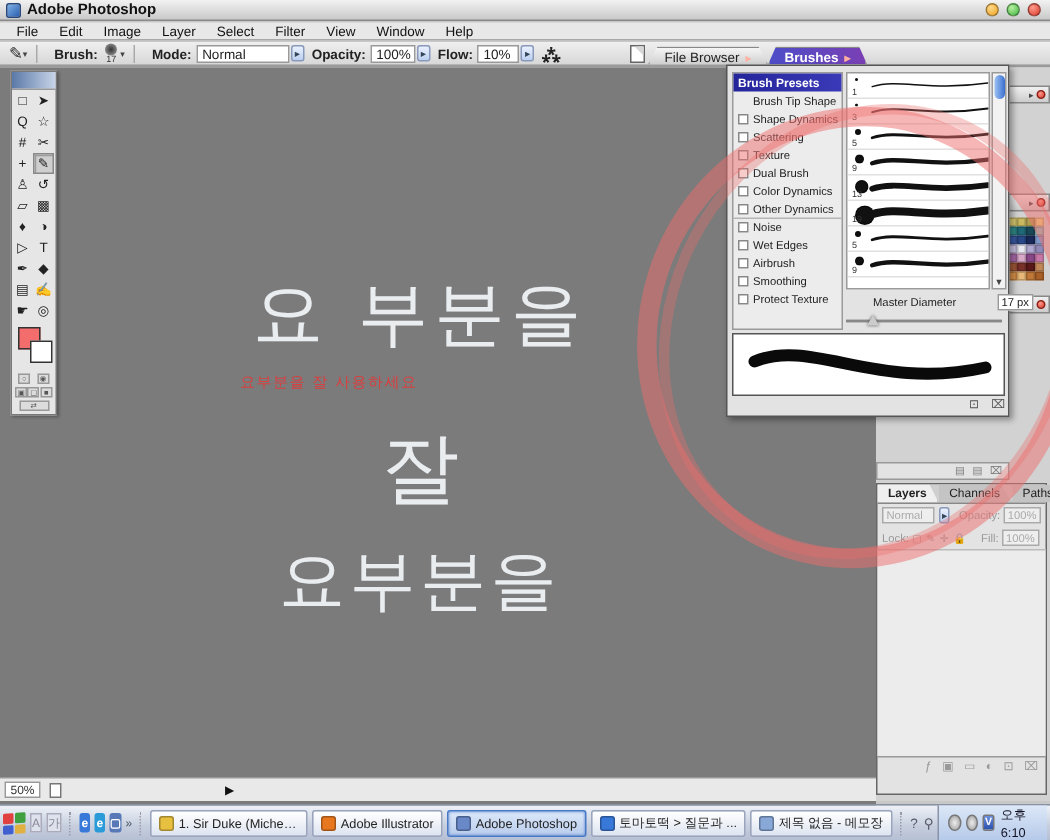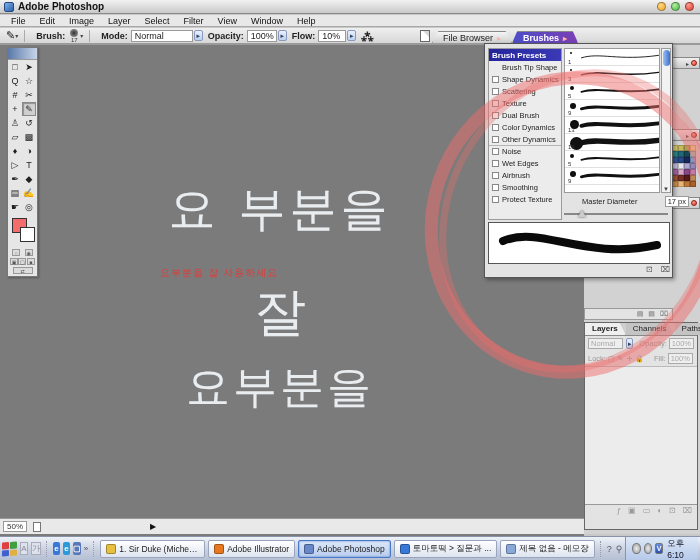--- a/index.html
+++ b/index.html
@@ -50,21 +50,21 @@
     clip-path:polygon(8% 0,92% 0,100% 100%,0 100%); }
   .well-tab.active { background:linear-gradient(90deg,#4d4dc8,#7a3fb4); color:#fff; font-weight:bold; }
   .well-tab .tab-arrow { color:#ffb0a0; font-size:8px; margin-left:4px; }
 
   
   .workspace { position:absolute; left:0; top:45px; width:700px; height:489px; background:#d2d2d2; }
   .canvas { position:absolute; left:0; top:0; width:584px; height:531px; background:#7b7b7b; overflow:hidden; }
   .k1 { position:absolute; left:0; top:133px; width:560px; text-align:center;
     font-family:"DejaVu Serif", serif; font-size:47px; color:#e9edf0; letter-spacing:4px; }
   .k-red { position:absolute; left:160px; top:203px; font-family:"DejaVu Serif", serif;
-    font-size:10px; color:#d84040; letter-spacing:1px;margin-top:18px; }
+    font-size:10px; color:#d84040; letter-spacing:1px; }
   .k2 { position:absolute; left:0; top:233px; width:560px; text-align:center;
     font-family:"DejaVu Serif", serif; font-size:52px; color:#e9edf0; }
   .k3 { position:absolute; left:0; top:313px; width:560px; text-align:center;
     font-family:"DejaVu Serif", serif; font-size:44px; color:#e9edf0; letter-spacing:3px; }
 
   
   .toolbox { position:absolute; left:7px; top:2px; width:31px;
     background:#e6e6e6; border:1px solid #777; box-shadow:1px 1px 2px rgba(0,0,0,.3); }
   .toolbox-banner { height:12px; background:linear-gradient(90deg,#5a79a8,#c8d4e8); border-bottom:1px solid #999; }
   .tool-grid { display:grid; grid-template-columns:14px 14px; }

